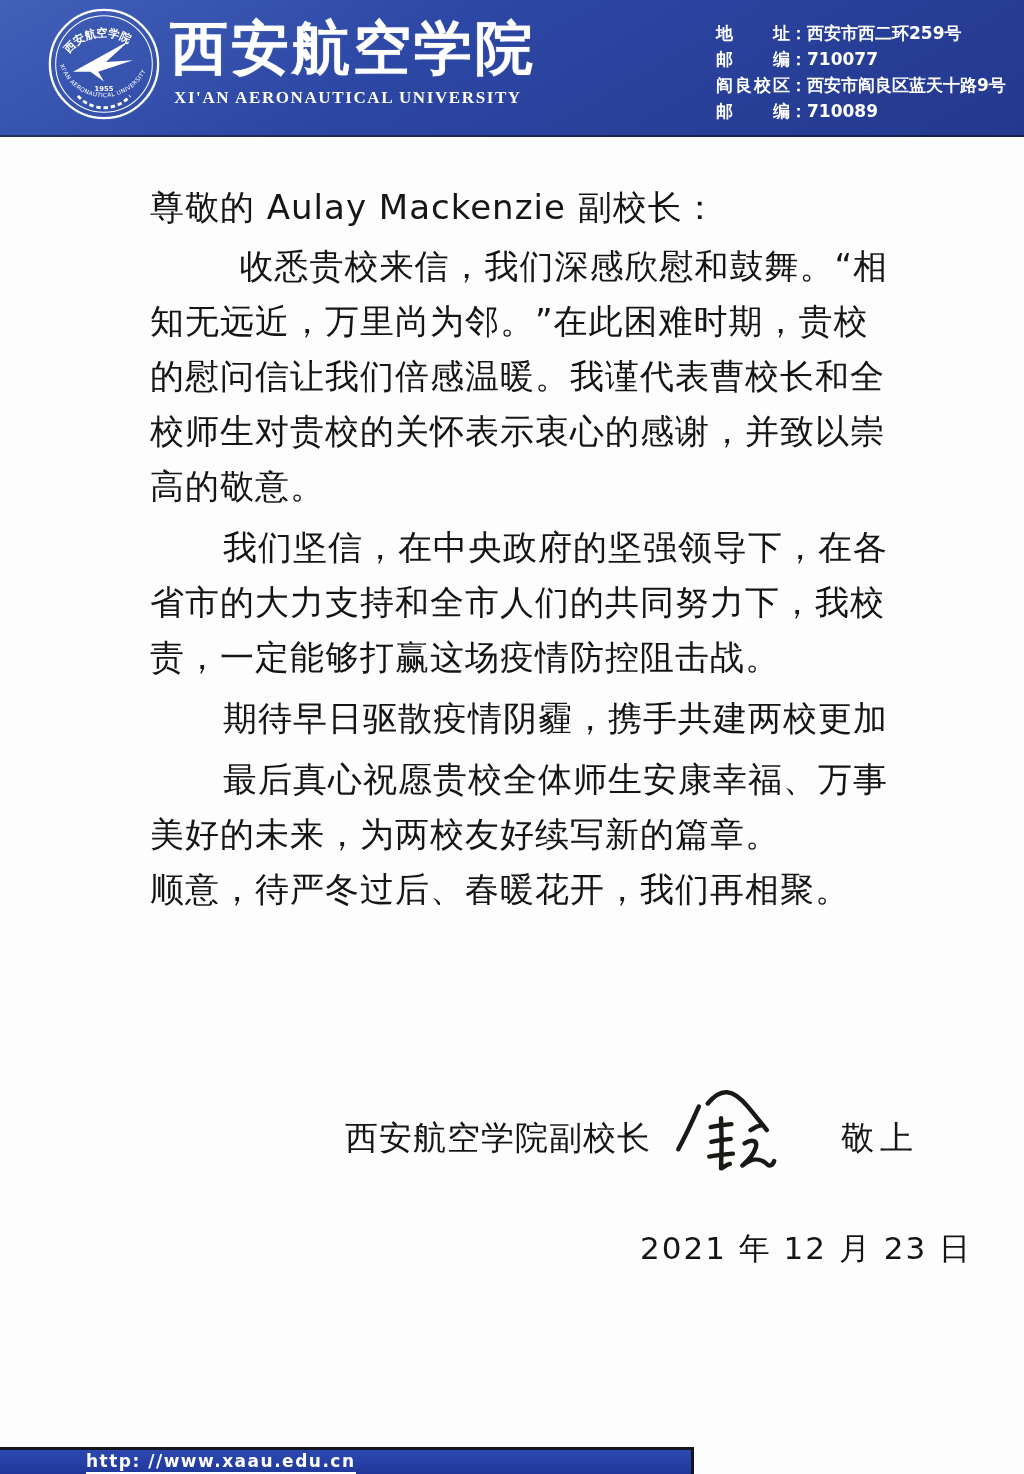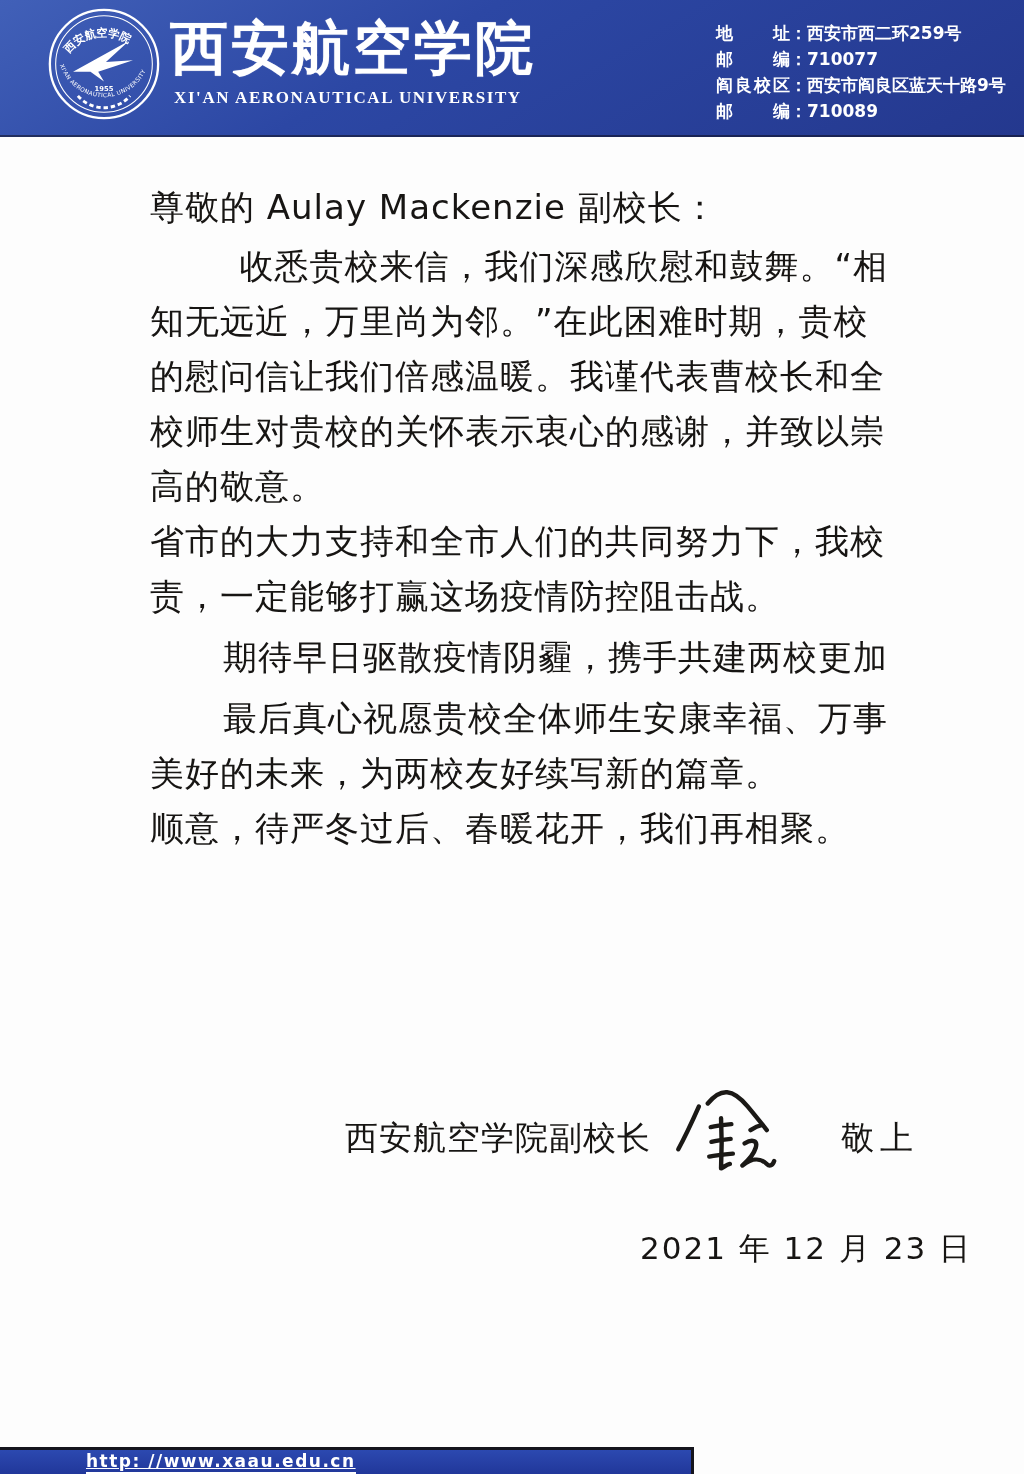--- a/index.html
+++ b/index.html
@@ -82,21 +82,20 @@
     border-right: 3px solid #15151d;
     display: flex; align-items: center;
   }
   .footer-url {
     margin-left: 86px;
     color: #fff; font-size: 17px; font-weight: bold;
     letter-spacing: 1.5px;
     border-bottom: 2px solid #fff;
     padding-bottom: 1px;
     white-space: nowrap;
-    text-decoration: underline;
   }
 </style>
 </head>
 <body>
 
 <div class="page">
 
   <div class="letterhead">
 
     <svg class="seal" viewBox="0 0 120 120">
@@ -144,20 +143,21 @@
     </div>
   </div>
 
   <div class="body-text">
     <div class="salutation">尊敬的 Aulay Mackenzie 副校长：</div>
     <div class="ln indent">收悉贵校来信，我们深感欣慰和鼓舞。“相</div>
     <div class="ln">知无远近，万里尚为邻。”在此困难时期，贵校</div>
     <div class="ln">的慰问信让我们倍感温暖。我谨代表曹校长和全</div>
     <div class="ln">校师生对贵校的关怀表示衷心的感谢，并致以崇</div>
     <div class="ln">高的敬意。</div>
+    <div class="ln indent para">我们坚信，在中央政府的坚强领导下，在各</div>
     <div class="ln">省市的大力支持和全市人们的共同努力下，我校</div>
     <div class="ln">责，一定能够打赢这场疫情防控阻击战。</div>
     <div class="ln indent para">期待早日驱散疫情阴霾，携手共建两校更加</div>
     <div class="ln indent para">最后真心祝愿贵校全体师生安康幸福、万事</div>
     <div class="ln">美好的未来，为两校友好续写新的篇章。</div>
     <div class="ln">顺意，待严冬过后、春暖花开，我们再相聚。</div>
   </div>
 
   <div class="sig-row">
     <span class="sig-title">西安航空学院副校长</span>

